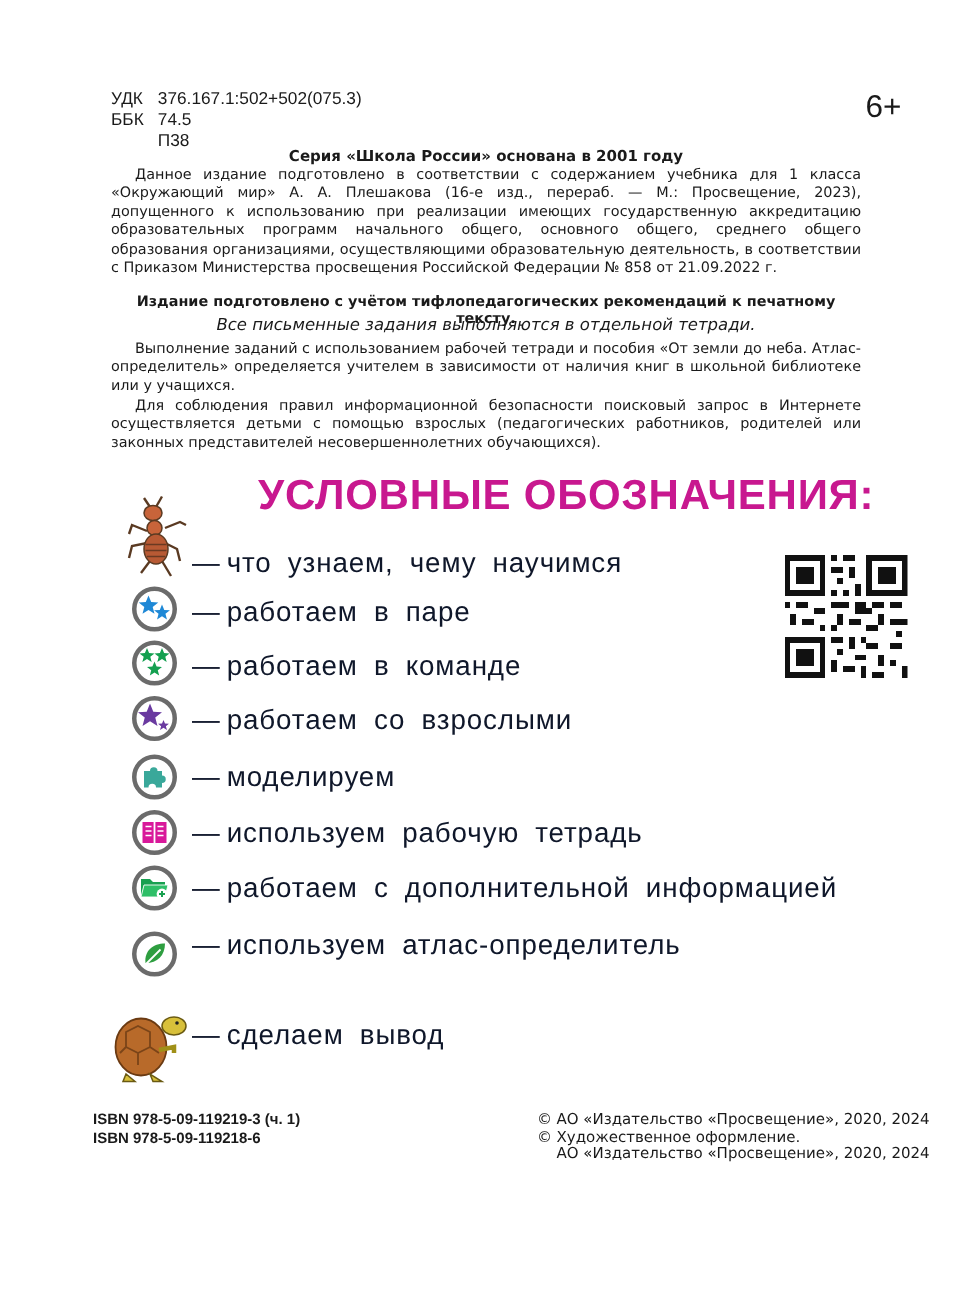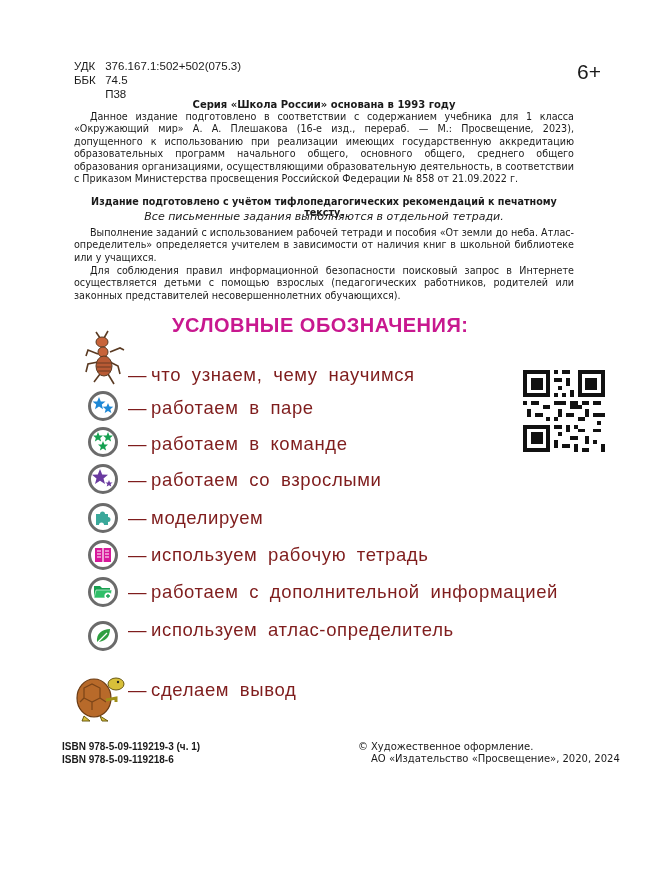--- a/index.html
+++ b/index.html
@@ -10,45 +10,45 @@
   .udk .row span:first-child { display: inline-block; width: 28px; }
   .age { left: 577px; top: 60px; font-size: 21px; font-family: "Liberation Sans", sans-serif; }
   .series { left: 74px; width: 500px; top: 99px; text-align: center; font-weight: bold; font-size: 10px; }
   .para { left: 74px; width: 500px; font-size: 9.6px; line-height: 12.4px; text-align: justify; }
   .para.indent { text-indent: 16px; }
   .p1 { top: 111px; }
   .bold-note { left: 74px; width: 500px; top: 196px; text-align: center; font-weight: bold; font-size: 9.6px; }
   .center-note { left: 74px; width: 500px; top: 210px; text-align: center; font-size: 11px; font-style: italic; }
   .p2 { top: 227px; }
   .p3 { top: 265px; }
-  .legend-title { left: 172px; top: 314px; font-size: 20px; font-weight: bold; color: #c8188f;
+  .legend-title { left: 172px; top: 314px; font-size: 28px; font-weight: bold; color: #c8188f;
                   letter-spacing: 0.5px; font-family: "Liberation Sans", sans-serif; }
   .legend-item { left: 128px; font-size: 18.5px; letter-spacing: 0.6px; word-spacing: 5px;
-                 font-family: "Liberation Sans", sans-serif; color: #7f1d1d; line-height: 24px; }
+                 font-family: "Liberation Sans", sans-serif; color: #0f172a; line-height: 24px; }
   .legend-item .dash { margin-right: 4px; }
   .legend-item .second { display: block; padding-left: 22px; }
   .icon-circle { width: 30px; height: 30px; border: 3px solid #6b6b6b; border-radius: 50%;
                  box-sizing: border-box; display: flex; align-items: center; justify-content: center; left: 88px; }
   .qr { left: 523px; top: 370px; width: 82px; height: 82px; }
   .isbn { left: 62px; top: 741px; font-size: 10px; font-weight: bold; line-height: 12.5px; font-family: "Liberation Sans", sans-serif; }
   .copy { left: 358px; top: 741px; font-size: 10px; line-height: 11.5px; }
   .copy .indent { padding-left: 13px; }
   .copy .sym { display: inline-block; width: 13px; }
 </style>
 </head>
 <body>
 
 <div class="abs udk">
   <div class="row"><span>УДК</span> <span>376.167.1:502+502(075.3)</span></div>
   <div class="row"><span>ББК</span> <span>74.5</span></div>
   <div class="row"><span></span> <span>П38</span></div>
 </div>
 <div class="abs age">6+</div>
 
-<div class="abs series">Серия «Школа России» основана в 1993 году</div>
+<div class="abs series">Серия «Школа России» основана в 2001 году</div>
 <div class="abs para indent p1">Данное издание подготовлено в соответствии с содержанием учебника для 1 класса «Окружающий мир» А. А. Плешакова (16-е изд., перераб. — М.: Просвещение, 2023), допущенного к использованию при реализации имеющих государственную аккредитацию образовательных программ начального общего, основного общего, среднего общего образования организациями, осуществляющими образовательную деятельность, в соответствии с Приказом Министерства просвещения Российской Федерации № 858 от 21.09.2022 г.</div>
 <div class="abs bold-note">Издание подготовлено с учётом тифлопедагогических рекомендаций к печатному тексту.</div>
 <div class="abs center-note">Все письменные задания выполняются в отдельной тетради.</div>
 <div class="abs para indent p2">Выполнение заданий с использованием рабочей тетради и пособия «От земли до неба. Атлас-определитель» определяется учителем в зависимости от наличия книг в школьной библиотеке или у учащихся.</div>
 <div class="abs para indent p3">Для соблюдения правил информационной безопасности поисковый запрос в Интернете осуществляется детьми с помощью взрослых (педагогических работников, родителей или законных представителей несовершеннолетних обучающихся).</div>
 
 <div class="abs legend-title">УСЛОВНЫЕ ОБОЗНАЧЕНИЯ:</div>
 
 <div class="abs" style="left:82px; top:330px; width:44px; height:56px;">
   <svg width="44" height="56" viewBox="0 0 44 56">
@@ -184,15 +184,16 @@
       <path d="M8 14h2v1h-2z M11 14h1v2h-1z M13 14h1v1h-1z M9 16h1v1h-1z M12 17h2v1h-2z M8 18h1v2h-1z M10 19h2v1h-2z M14 15h2v1h-2z M16 17h1v2h-1z M18 15h2v1h-2z M18 18h1v1h-1z M20 19h1v2h-1z M13 19h1v2h-1z M15 20h2v1h-2z"></path>
     </g>
   </svg>
 </div>
 
 <div class="abs isbn">
   <div>ISBN 978-5-09-119219-3 (ч. 1)</div>
   <div>ISBN 978-5-09-119218-6</div>
 </div>
 <div class="abs copy">
+  <div><span class="sym">©</span><span>АО «Издательство «Просвещение», 2020, 2024</span></div>
   <div><span class="sym">©</span><span>Художественное оформление.</span></div>
   <div class="indent">АО «Издательство «Просвещение», 2020, 2024</div>
 </div>
 
 </body></html>

